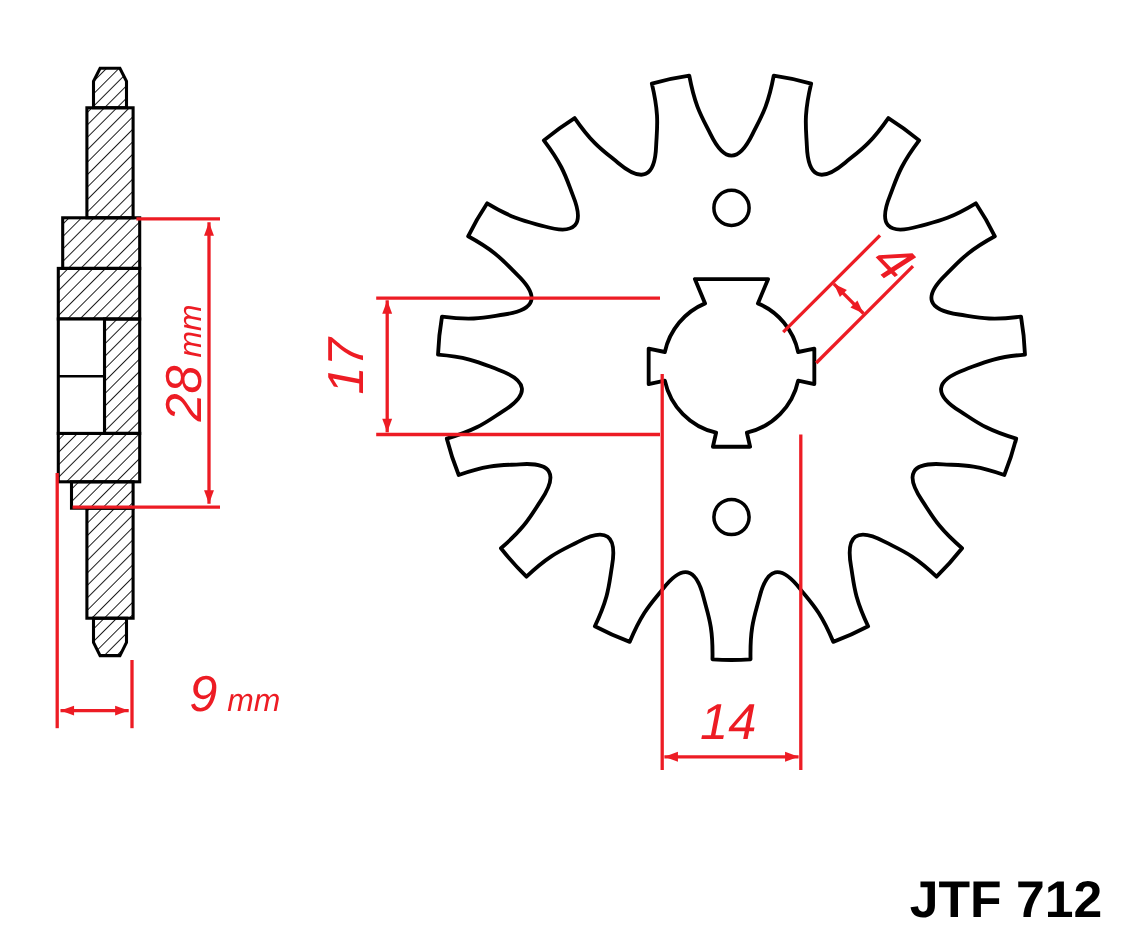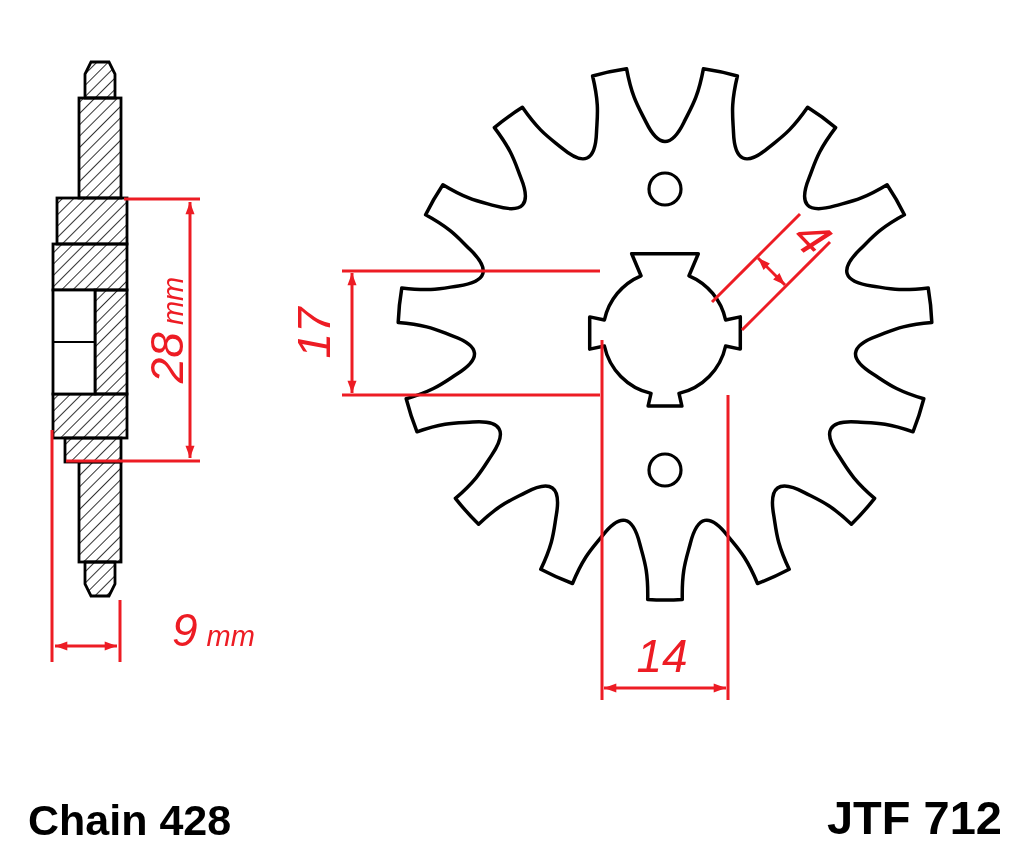--- a/index.html
+++ b/index.html
@@ -93,16 +93,15 @@
 
     <line x1="52" y1="430" x2="52" y2="662"></line>
     <line x1="120" y1="600" x2="120" y2="662"></line>
     <line x1="55" y1="646" x2="117" y2="646" marker-start="url(#arrow)" marker-end="url(#arrow)"></line>
     <text class="dimtext" x="172" y="646">
       <tspan>9</tspan><tspan class="unit" dx="9">mm</tspan>
     </text>
   </g>
 </svg>
 
-<div class="label chain">Chain 428</div>
 <div class="label model">JTF 712</div>
 
 </div>
 
 </body></html>

